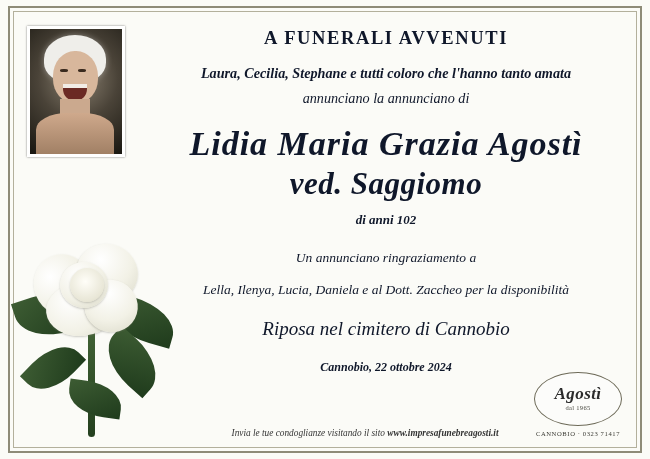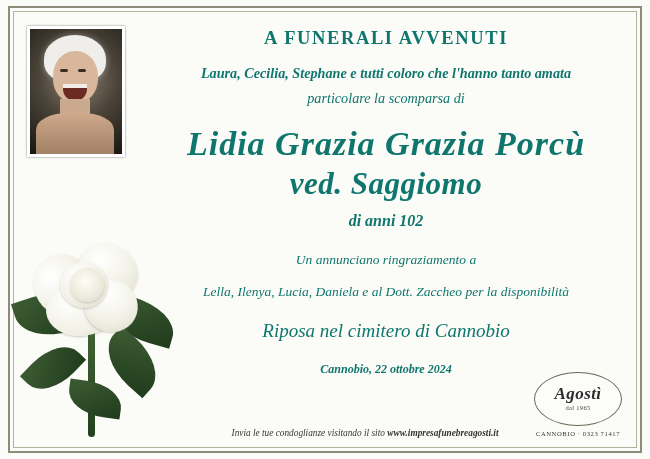--- a/index.html
+++ b/index.html
@@ -164,21 +164,21 @@
     background: radial-gradient(circle at 45% 40%, #fffef8 0%, #e8e6d6 70%, #cfcdb9 100%);
   }
 
   
   .content {
     position: absolute;
     left: 150px;
     top: 28px;
     width: 472px;
     text-align: center;
-    color: #0f766e;
+    color: #0f172a;
   }
   .headline {
     font-size: 18.5px;
     font-weight: bold;
     letter-spacing: 1.6px;
     margin-bottom: 16px;
   }
   .line-relatives {
     font-size: 14.2px;
     font-weight: bold;
@@ -200,21 +200,21 @@
     white-space: nowrap;
   }
   .deceased-sub {
     font-size: 31px;
     font-style: italic;
     font-weight: bold;
     letter-spacing: 0.5px;
     margin-bottom: 10px;
   }
   .age {
-    font-size: 16px;
+    font-size: 13px;
     font-weight: bold;
     font-style: italic;
     margin-bottom: 22px;
   }
   .thanks-title {
     font-size: 13.5px;
     font-style: italic;
     margin-bottom: 16px;
   }
   .thanks-names {
@@ -324,22 +324,22 @@
       <div class="petal b3"></div>
       <div class="petal b4"></div>
       <div class="petal b5"></div>
       <div class="petal core"></div>
     </div>
   </div>
 
   <div class="content">
     <div class="headline">A FUNERALI AVVENUTI</div>
     <div class="line-relatives">Laura, Cecilia, Stephane e tutti coloro che l'hanno tanto amata</div>
-    <div class="line-announce">particolare la scomparsa di</div>
-    <div class="deceased-name">Lidia Grazia Grazia Porcù</div>
+    <div class="line-announce">annunciano la annunciano di</div>
+    <div class="deceased-name">Lidia Maria Grazia Agostì</div>
     <div class="deceased-sub">ved. Saggiomo</div>
     <div class="age">di anni 102</div>
     <div class="thanks-title">Un annunciano ringraziamento a</div>
     <div class="thanks-names">Lella, Ilenya, Lucia, Daniela e al Dott. Zaccheo per la disponibilità</div>
     <div class="resting">Riposa nel cimitero di Cannobio</div>
     <div class="place-date">Cannobio, 22 ottobre 2024</div>
   </div>
 
   <div class="condolences">
     <span>Invia le tue condoglianze visitando il sito </span><b>www.impresafunebreagosti.it</b>

